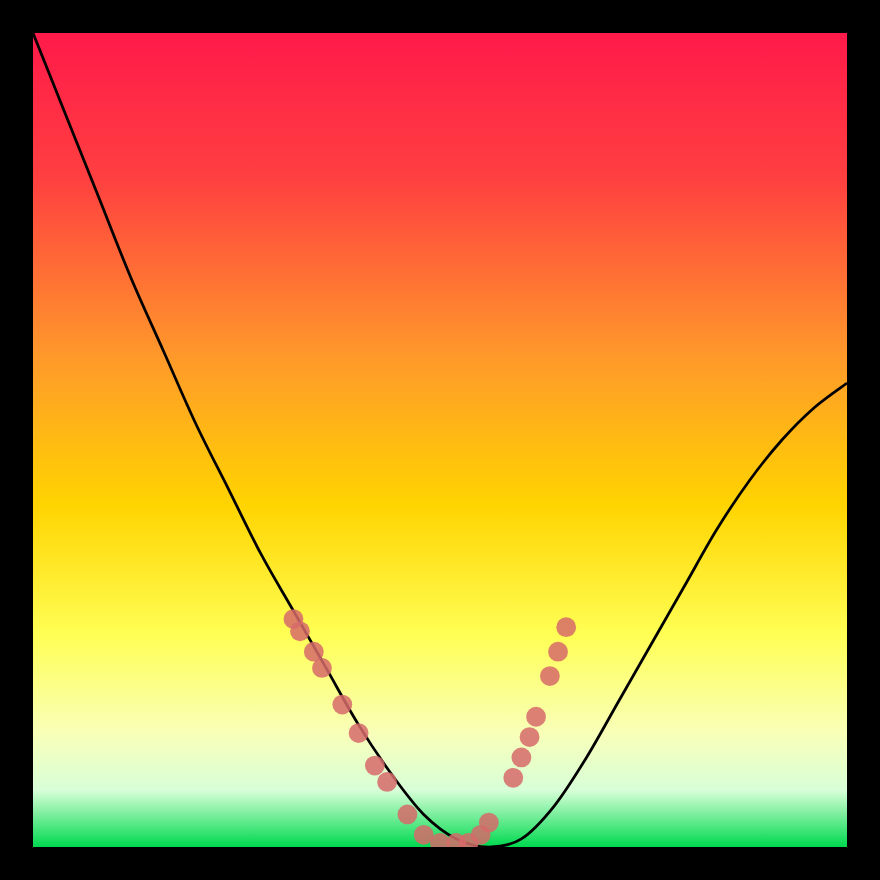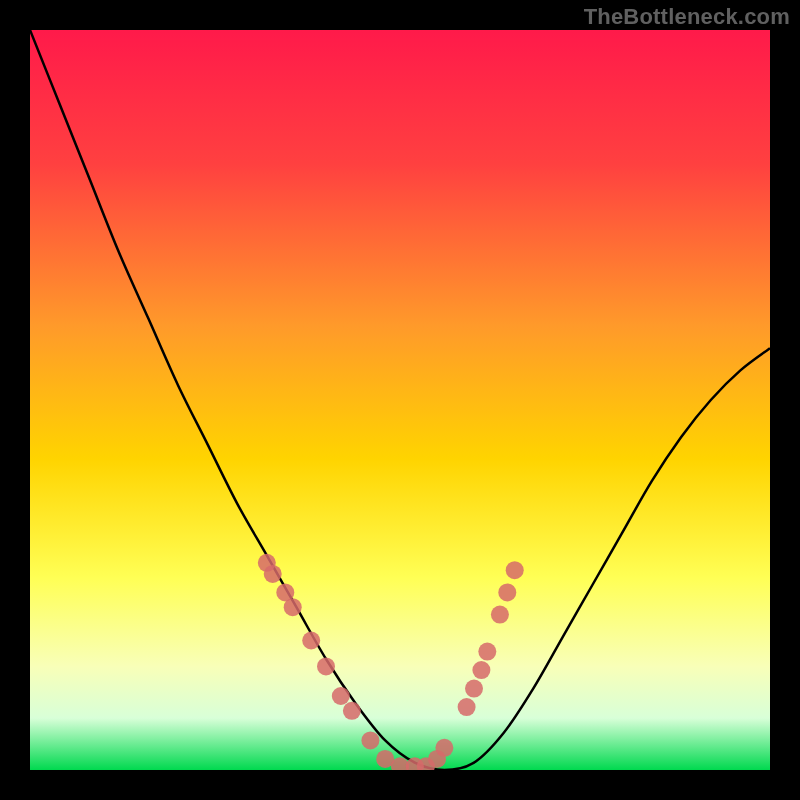--- a/index.html
+++ b/index.html
@@ -30,21 +30,20 @@
   svg {
     position: absolute;
     left: 30px;
     top: 30px;
   }
 </style>
 </head>
 <body>
 
 <div class="frame">
-  <div class="watermark">TheBottleneck.com</div>
 
   <svg width="740" height="740" viewBox="0 0 740 740">
     <defs>
       <linearGradient id="bg-grad" x1="0" y1="0" x2="0" y2="1">
         <stop offset="0%" stop-color="#ff1a4a"></stop>
         <stop offset="18%" stop-color="#ff4040"></stop>
         <stop offset="40%" stop-color="#ff9a2a"></stop>
         <stop offset="58%" stop-color="#ffd400"></stop>
         <stop offset="74%" stop-color="#ffff55"></stop>
         <stop offset="86%" stop-color="#f8ffb8"></stop>

